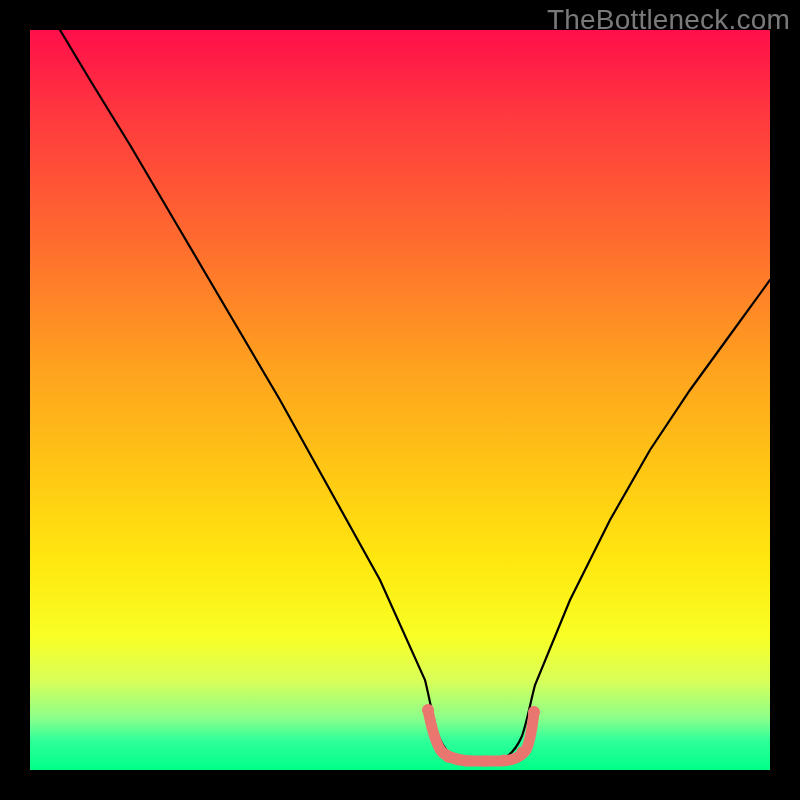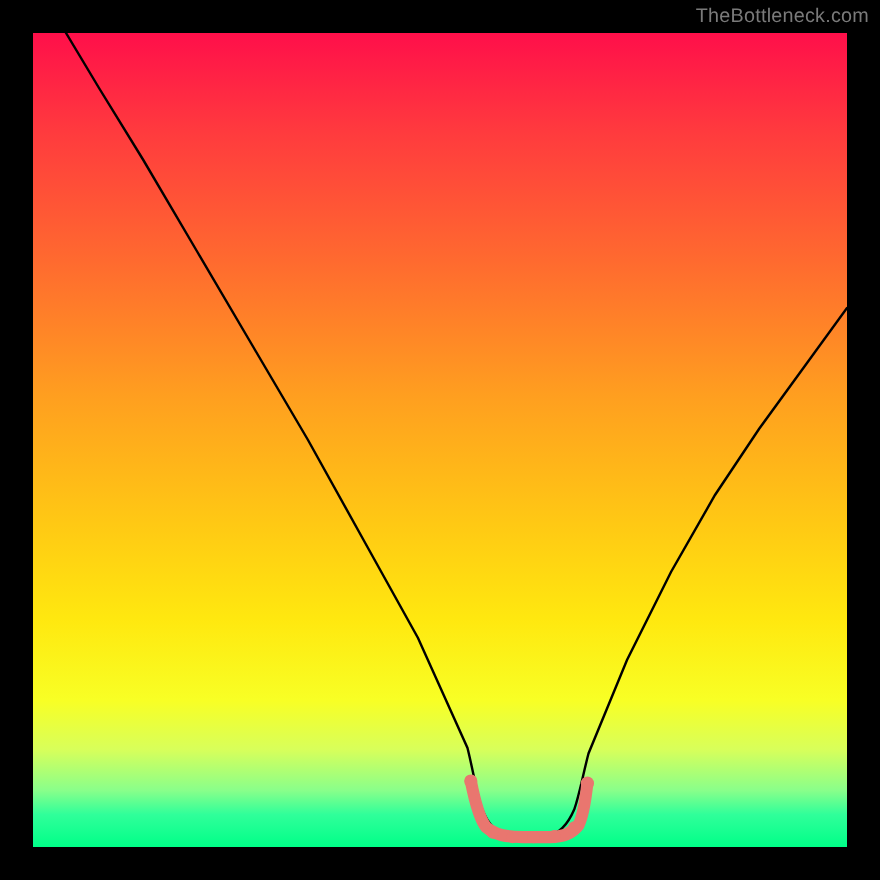--- a/index.html
+++ b/index.html
@@ -54,21 +54,21 @@
     left: 0;
     top: 0;
     width: 100%;
     height: 100%;
   }
   .watermark {
     position: absolute;
     top: 4px;
     right: 10px;
     color: #7a7a7a;
-    font-size: 18px;
+    font-size: 28px;
     letter-spacing: 0.2px;
     user-select: none;
   }
 </style>
 </head>
 <body>
 
 <div class="frame">
 
   <div class="plot">

